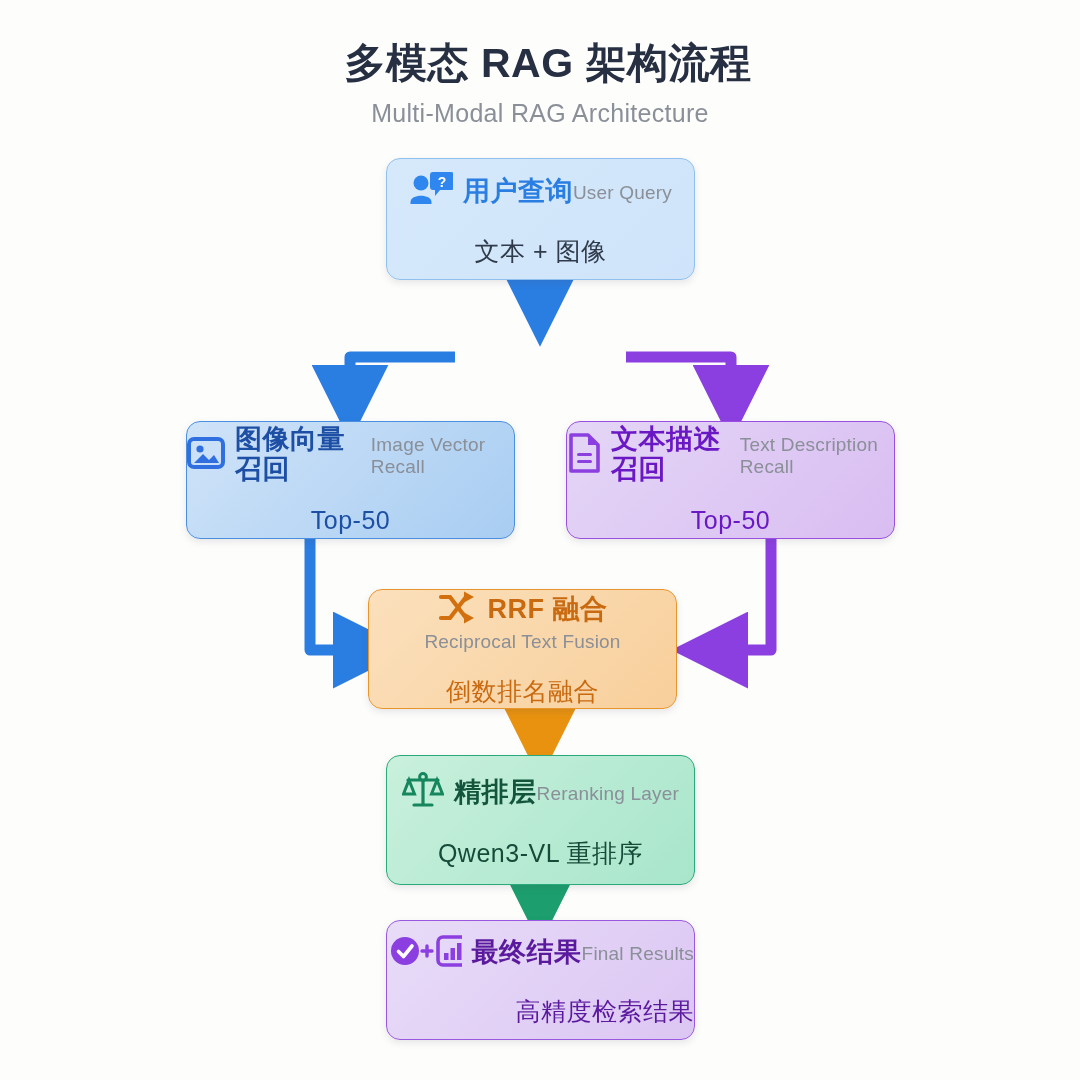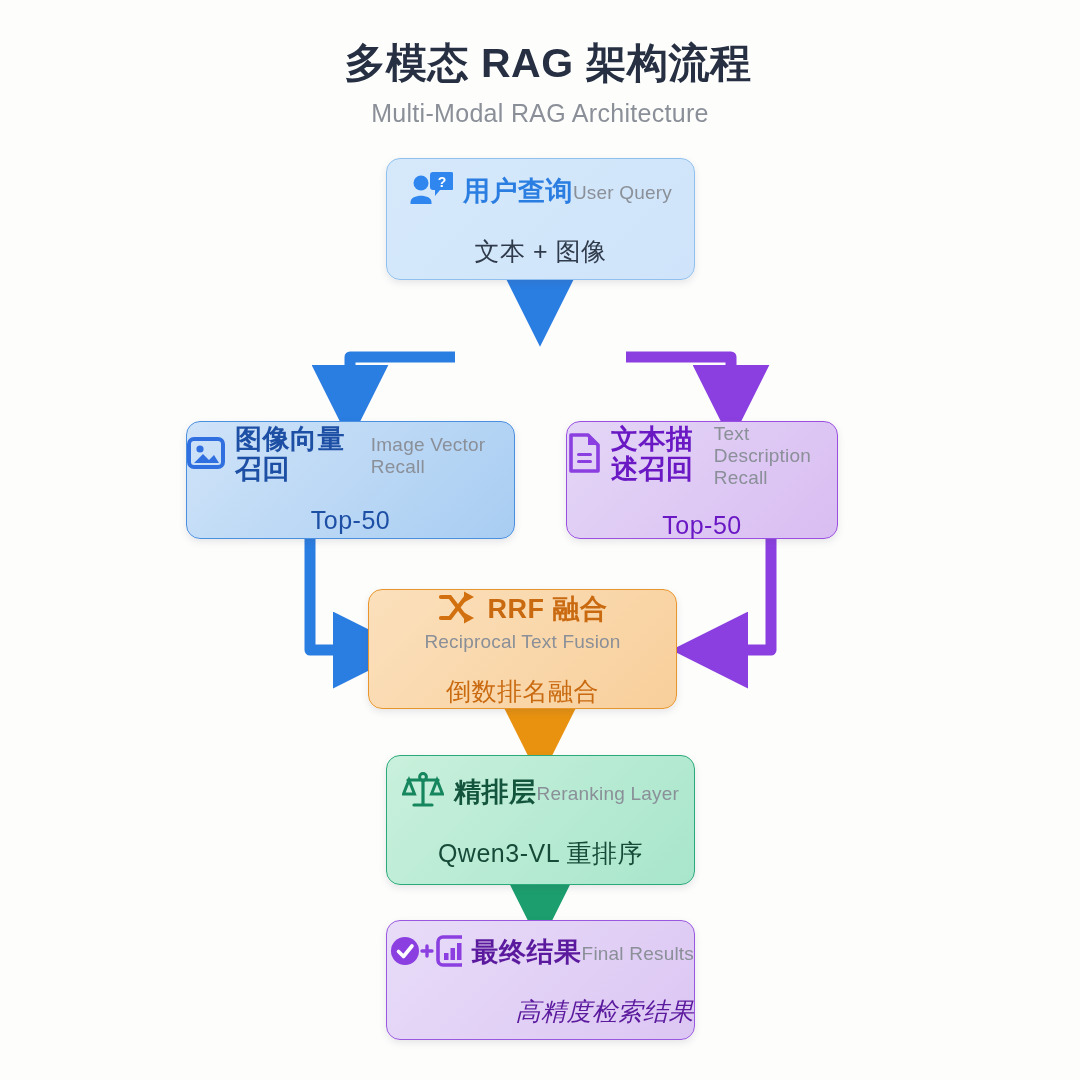--- a/index.html
+++ b/index.html
@@ -38,39 +38,39 @@
   #n-query{left:386px;top:158px;width:309px;height:122px;
     background:linear-gradient(135deg,#d6e9fb 0%,#cfe4fa 100%);border-color:#8fc0ee;}
   #n-query .zh-main{color:#2a7de1;}
   #n-query .detail{color:#2f3a4a;}
 
   #n-image{left:186px;top:421px;width:329px;height:118px;
     background:linear-gradient(135deg,#cfe3f8 0%,#a8cdf2 100%);border-color:#4a8fe0;}
   #n-image .zh-main{color:#1d4fa5;}
   #n-image .detail{color:#1d4fa5;}
 
-  #n-text{left:566px;top:421px;width:272px;height:118px;
+  #n-text{left:566px;top:421px;width:329px;height:118px;
     background:linear-gradient(135deg,#e4d6f6 0%,#d9bdf2 100%);border-color:#9a4fe0;}
   #n-text .zh-main{color:#6a18c4;}
   #n-text .detail{color:#6a18c4;}
 
   #n-rrf{left:368px;top:589px;width:309px;height:120px;
     background:linear-gradient(135deg,#fbe0bc 0%,#f8cf9b 100%);border-color:#e8962c;}
   #n-rrf .zh-main{color:#c96a10;}
   #n-rrf .detail{color:#c96a10;}
 
   #n-rank{left:386px;top:755px;width:309px;height:130px;
     background:linear-gradient(135deg,#c9f0dc 0%,#a8e6cb 100%);border-color:#2aa97a;}
   #n-rank .zh-main{color:#13543c;}
   #n-rank .detail{color:#174b39;}
 
   #n-final{left:386px;top:920px;width:309px;height:120px;
     background:linear-gradient(135deg,#e8dcf8 0%,#dcc6f3 100%);border-color:#9a57e0;align-items:flex-end;}
   #n-final .zh-main{color:#5b1a9e;}
-  #n-final .detail{color:#5b1a9e;font-style:italic;}
+  #n-final .detail{color:#5b1a9e;}
 
   
   #lbl-parallel{
     position:absolute;left:390px;top:336px;width:300px;text-align:center;
     z-index:5;background:#fdfdfc;padding:0 6px;box-sizing:border-box;
   }
   #lbl-parallel .pz{font-size:26px;font-weight:bold;color:#e8920f;letter-spacing:.5px;}
   #lbl-parallel .pe{font-size:19px;color:#777c85;margin-top:1px;}
 
   svg.wires{position:absolute;left:0;top:0;width:1080px;height:1080px;}

